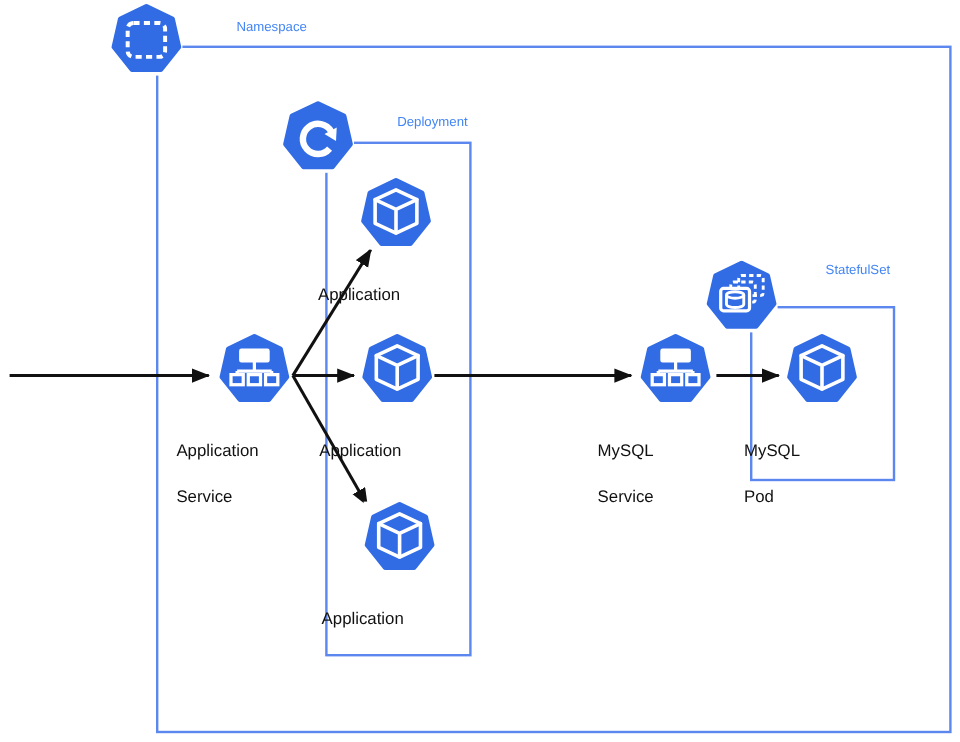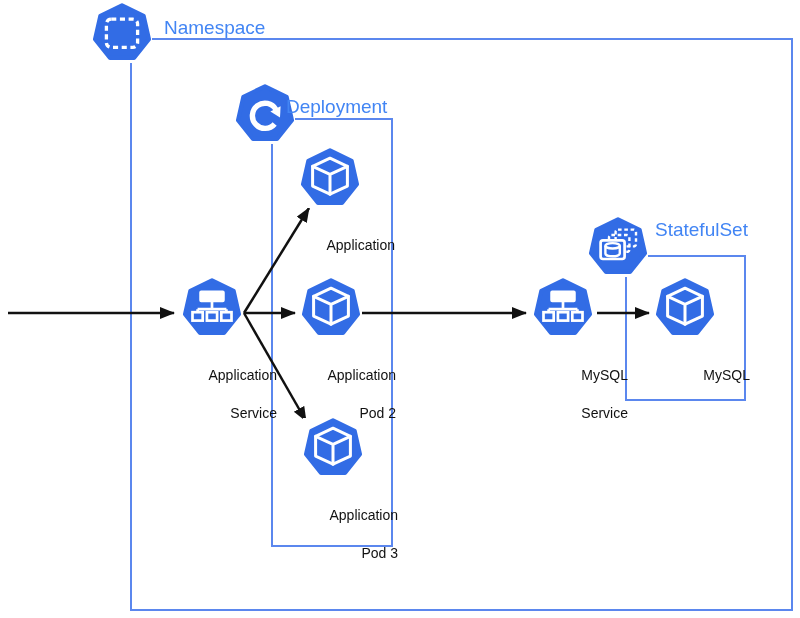--- a/index.html
+++ b/index.html
@@ -10,24 +10,24 @@
   .group-box{position:absolute;border:2px solid #5b87ee;z-index:1;}
   #namespace-box{left:130px;top:38px;width:659px;height:569px;}
   #deployment-box{left:271px;top:118px;width:118px;height:425px;}
   #statefulset-box{left:625px;top:255px;width:117px;height:142px;}
   .connectors{position:absolute;left:0;top:0;z-index:2;}
   .icon{
     position:absolute;width:60px;height:60px;background:#ffffff;z-index:3;
     display:flex;align-items:center;justify-content:center;
   }
   .group-label{
-    position:absolute;z-index:4;font-size:19px;color:#4285f4;white-space:nowrap;
+    position:absolute;z-index:4;font-size:11px;color:#4285f4;white-space:nowrap;margin-left:33px;
   }
   .node-label{
-    position:absolute;z-index:4;width:130px;text-align:right;
+    position:absolute;z-index:4;width:130px;text-align:left;
     font-size:14px;line-height:19px;color:#111111;white-space:pre-line;
   }
 </style>
 </head>
 <body>
 
 <div class="stage">
 
   <svg width="0" height="0" style="position:absolute" aria-hidden="true">
     <defs>
@@ -132,39 +132,38 @@
       </svg>
   </div>
   <div class="icon" style="left:655px;top:278px">
     <svg viewBox="0 0 100 100" width="60" height="60">
         <use href="#hepta"></use>
         <use href="#g-pod"></use>
       </svg>
   </div>
 
   <div class="group-label" style="left:164px;top:17px">Namespace</div>
-  <div class="group-label" style="left:286px;top:96px">Deployment</div>
+  <div class="group-label" style="left:298px;top:96px">Deployment</div>
   <div class="group-label" style="left:655px;top:219px">StatefulSet</div>
 
   <div class="node-label" style="left:147px;top:347px">
     <div>Application</div>
     <div>Service</div>
   </div>
   <div class="node-label" style="left:265px;top:217px">
     <div>Application</div>
   </div>
   <div class="node-label" style="left:266px;top:347px">
     <div>Application</div>
-    <div>Pod 2</div>
   </div>
   <div class="node-label" style="left:268px;top:487px">
     <div>Application</div>
-    <div>Pod 3</div>
   </div>
   <div class="node-label" style="left:498px;top:347px">
     <div>MySQL</div>
     <div>Service</div>
   </div>
   <div class="node-label" style="left:620px;top:347px">
     <div>MySQL</div>
+    <div>Pod</div>
   </div>
 
 </div>
 
 </body></html>

